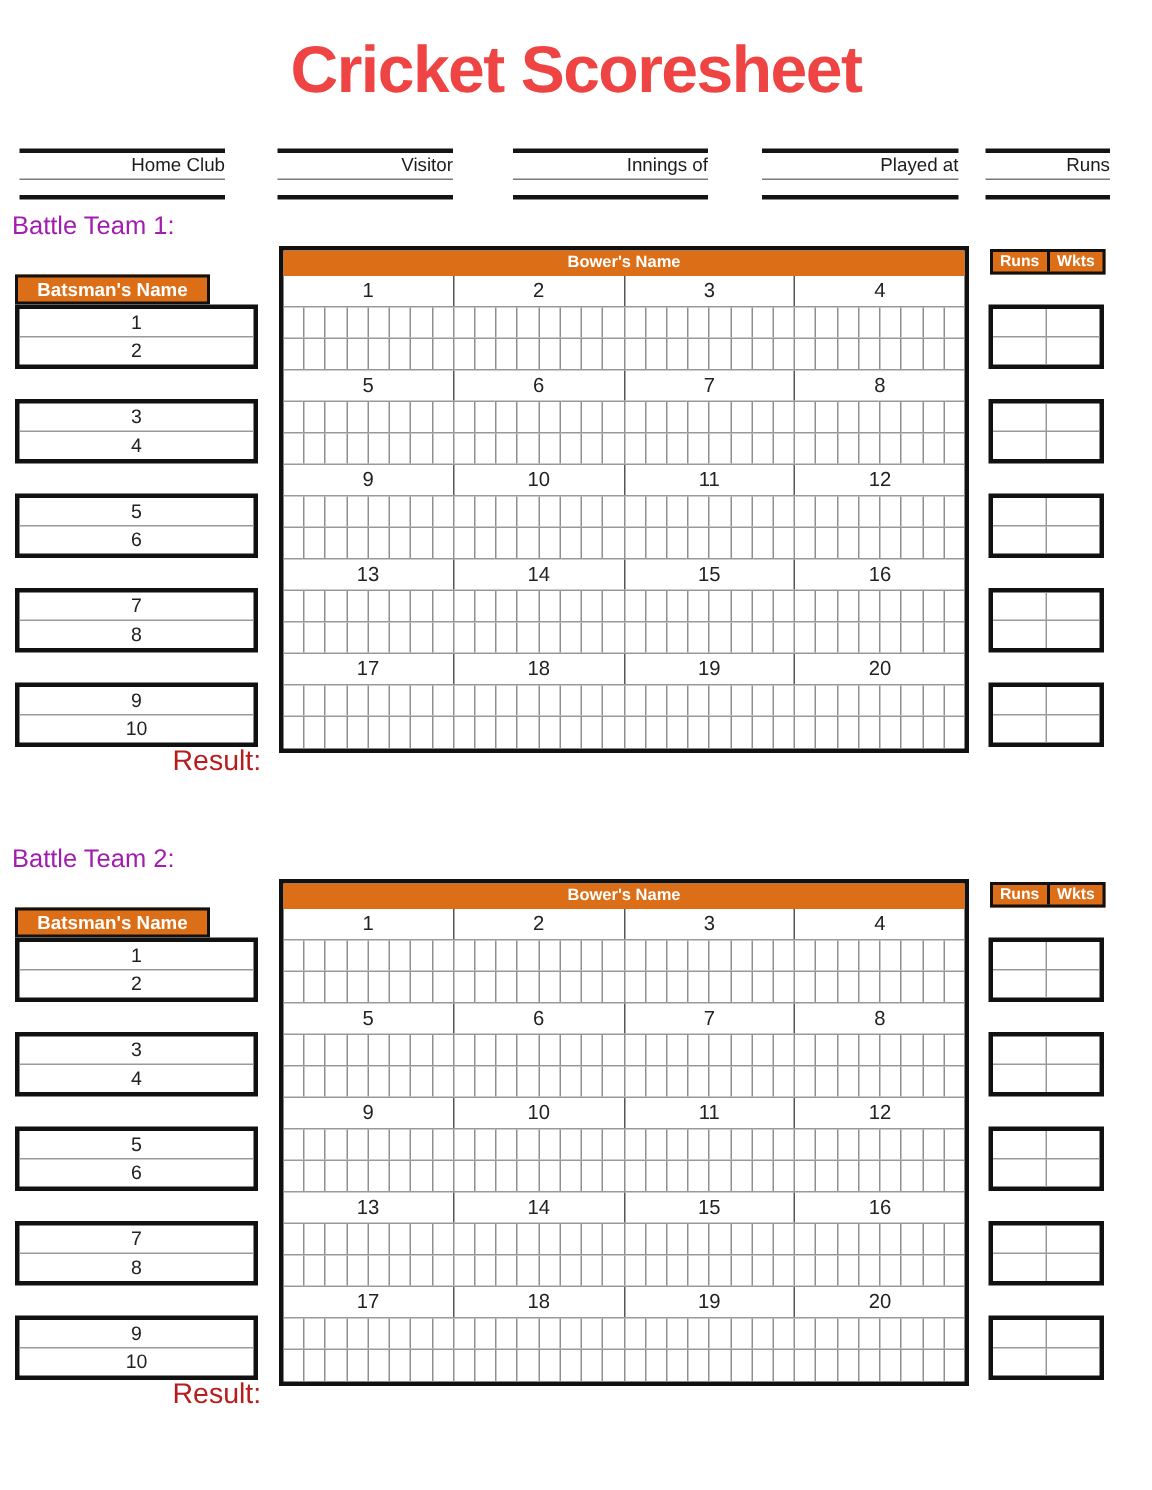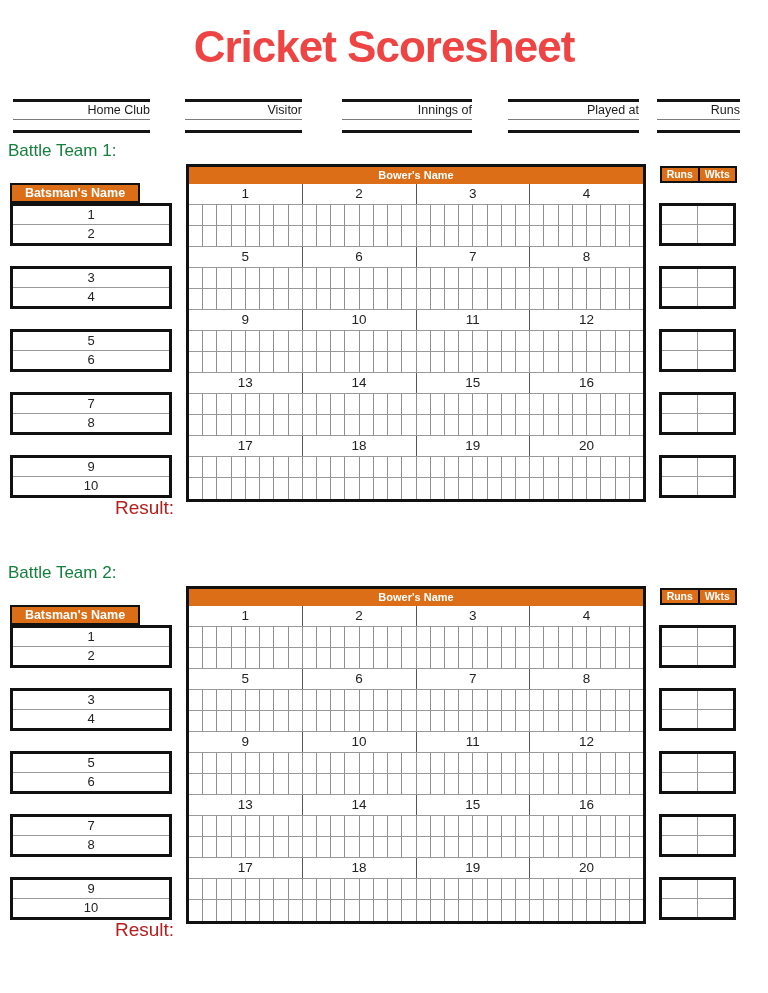--- a/index.html
+++ b/index.html
@@ -25,21 +25,21 @@
   .field:nth-of-type(3){left:342px;width:130px;}
   .field:nth-of-type(4){left:508px;width:131px;}
   .field:nth-of-type(5){left:657px;width:83px;}
   .rule-thick{height:3px;background:#141414;}
   .field-label{height:17px;line-height:17px;text-align:right;font-size:12.5px;color:#1c1c1c;}
   .rule-thin{height:1px;background:#7a7a7a;}
   .rule-write{margin-top:10px;height:3px;background:#141414;}
 
   
   .team{position:absolute;left:0;width:768px;height:390px;}
-  .team-label{position:absolute;left:8px;top:0;font-size:17px;color:#15803d;}
+  .team-label{position:absolute;left:8px;top:0;font-size:17px;color:#a21caf;}
 
   .bats-header{
     position:absolute;left:10px;top:42px;width:130px;height:20px;box-sizing:border-box;
     border:2px solid var(--ink);background:var(--orange);color:#fff;font-weight:700;
     font-size:12.5px;text-align:center;line-height:16px;
   }
   .pair-box{
     position:absolute;left:10px;width:162px;height:43px;box-sizing:border-box;
     border:3px solid var(--ink);background:#fff;display:flex;flex-direction:column;
   }

